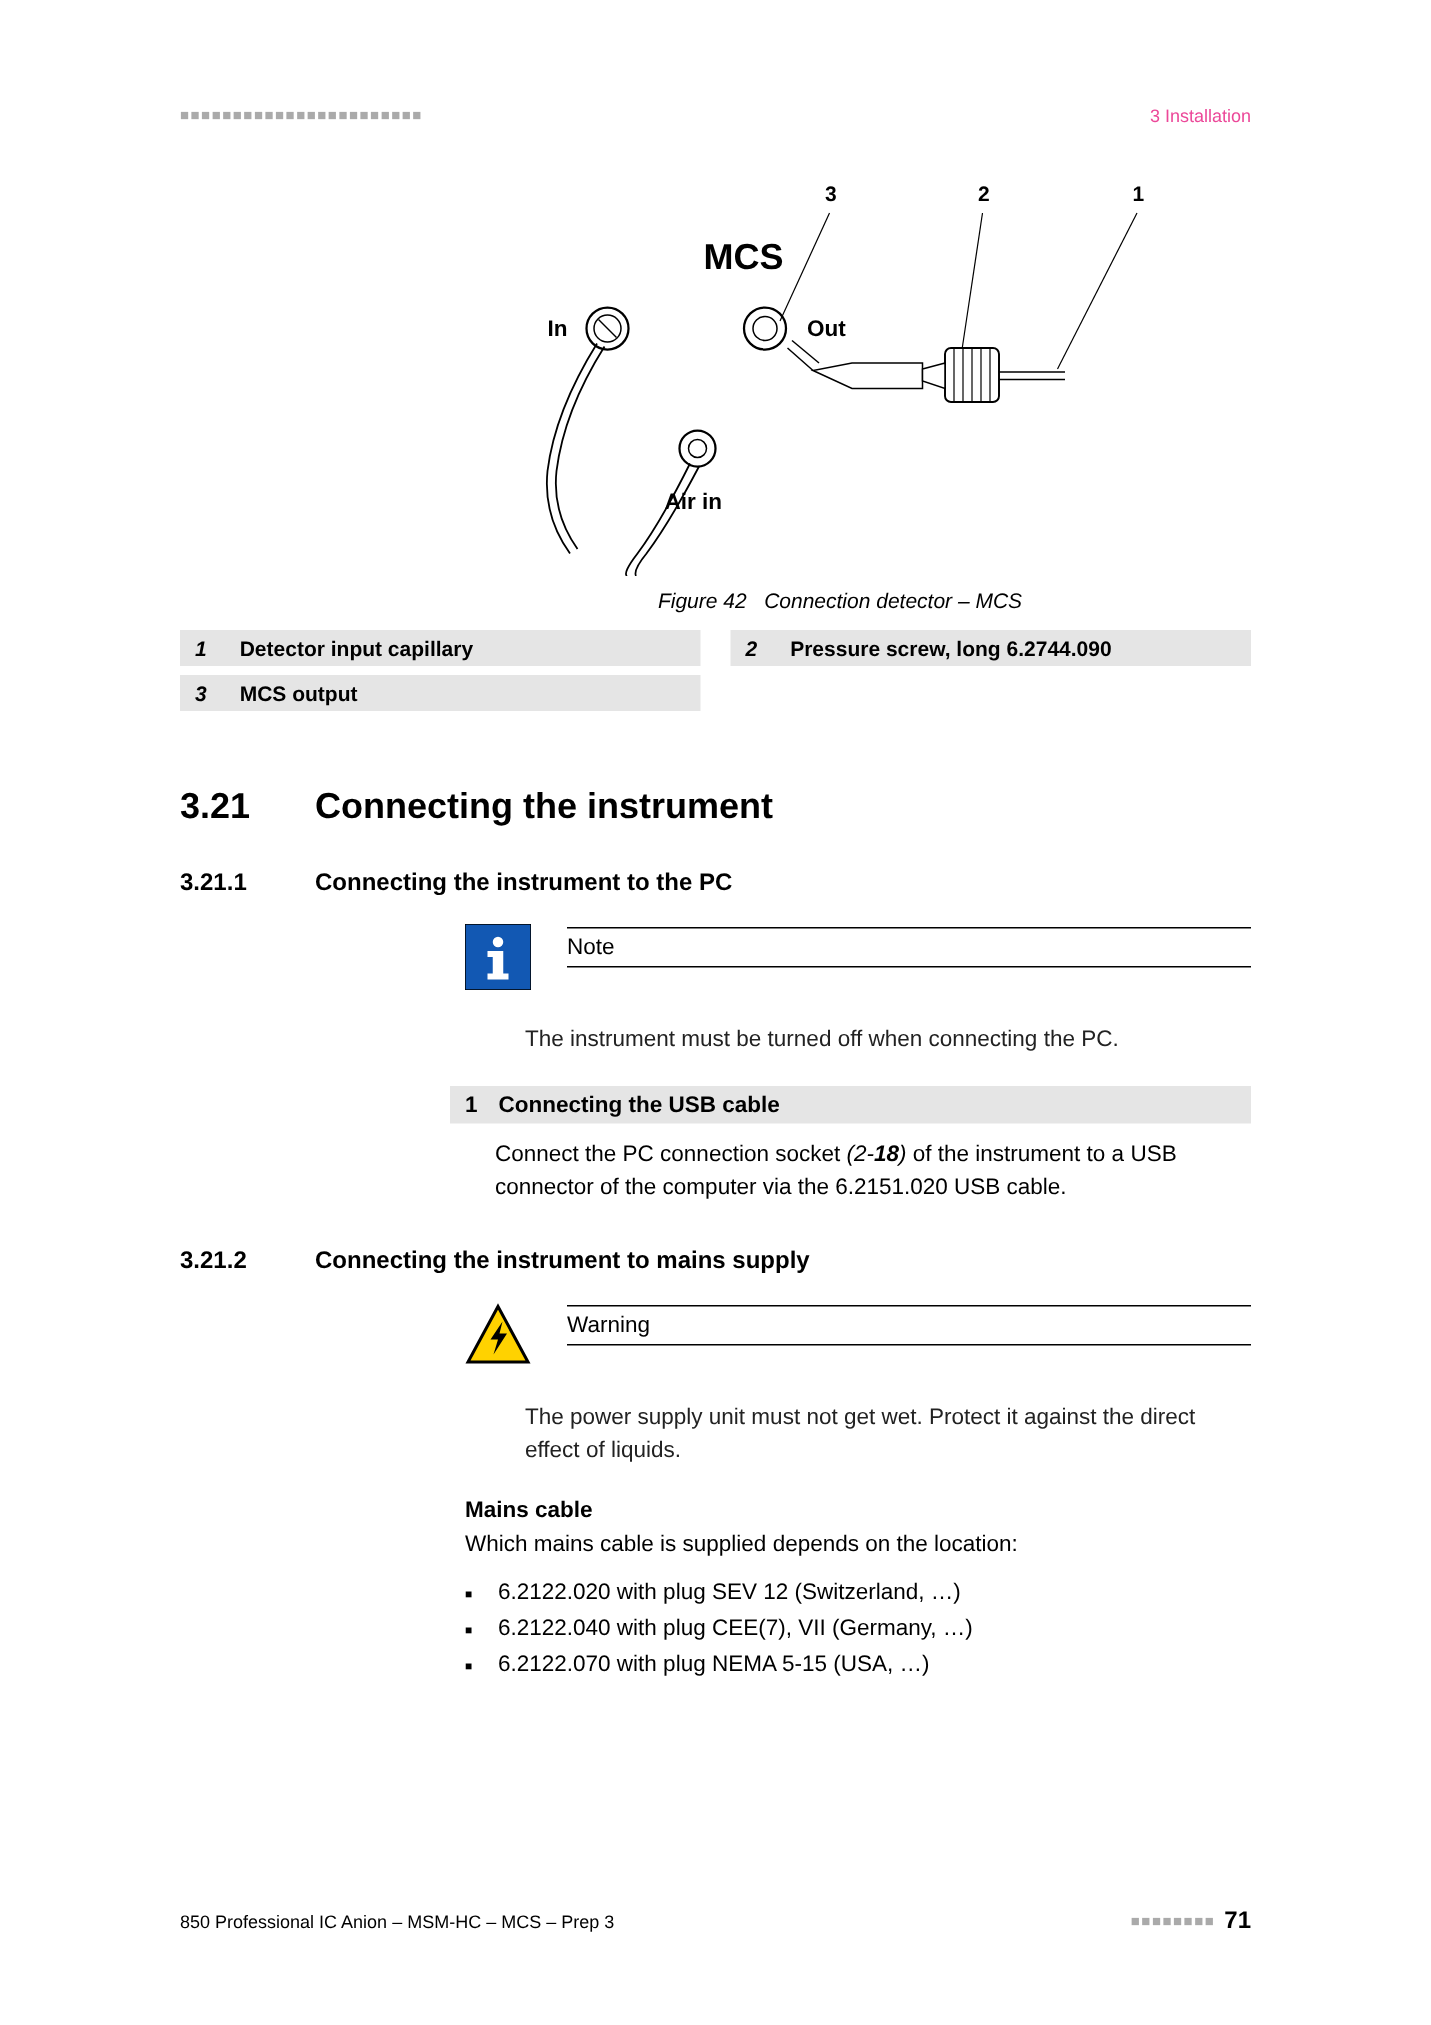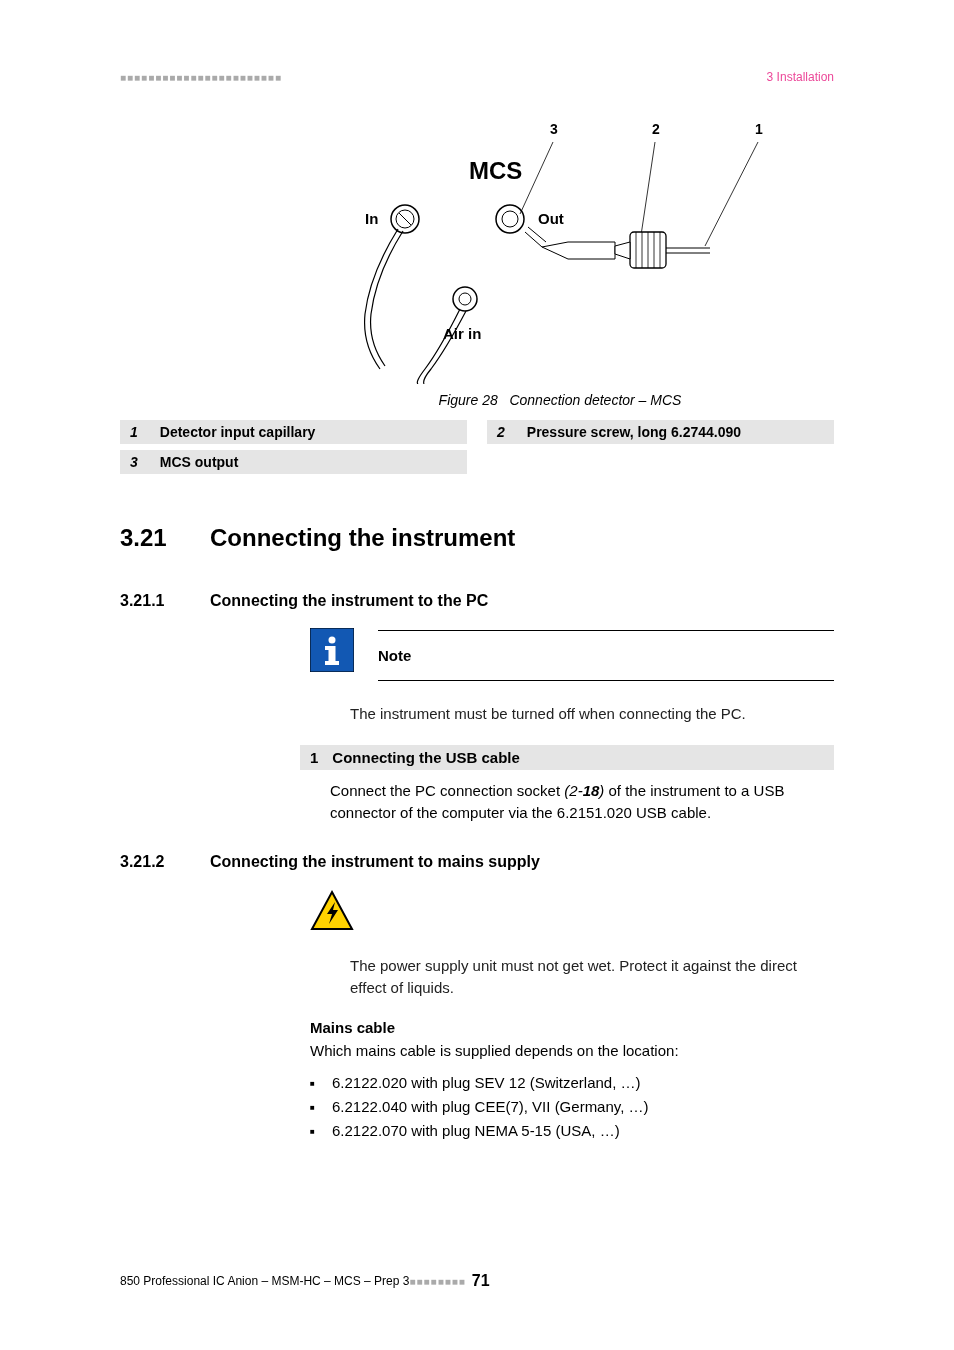--- a/index.html
+++ b/index.html
@@ -51,21 +51,21 @@
     font-size: 14px;
   }
   .legend-item.empty { background: transparent; }
   .legend-num {
     font-weight: 900;
     font-style: italic;
     margin-right: 22px;
     font-size: 14px;
   }
   .legend-text { font-weight: 700; }
-  .h2-row { display: flex; align-items: flex-start; margin-bottom: 40px; }
+  .h2-row { display: flex; align-items: flex-start; margin-bottom: 28px; }
   .h2-num { font-size: 24px; font-weight: 900; width: 90px; }
   .h2-text { font-size: 24px; font-weight: 900; }
   .h3-row { display: flex; align-items: flex-end; margin-bottom: 18px; }
   .h3-num { font-size: 16px; font-weight: 700; width: 90px; }
   .h3-text { font-size: 16px; font-weight: 700; }
   .note-block, .warn-block {
     margin-left: 190px;
     margin-bottom: 20px;
   }
   .note-head, .warn-head {
@@ -76,25 +76,25 @@
     width: 44px; height: 44px;
     flex-shrink: 0;
     margin-right: 24px;
   }
   .note-icon-svg, .warn-icon-svg { width: 44px; height: 44px; }
   .note-label-wrap, .warn-label-wrap {
     flex: 1;
     padding-top: 2px;
   }
   .note-label, .warn-label {
-    font-weight: 700;
+    font-weight: 400;
     font-size: 15px;
     border-top: 1px solid #000;
     border-bottom: 1px solid #000;
-    padding: 16px 0;
+    padding: 4px 0;
   }
   .note-body, .warn-body {
     margin-top: 22px;
     font-size: 15px;
     color: #222;
     line-height: 1.45;
     margin-left: 40px;
   }
   .step-block {
     margin-left: 180px;
@@ -134,20 +134,21 @@
     font-size: 8px;
     top: 7px;
     color: #000;
   }
   .footer {
     position: absolute;
     bottom: 60px;
     left: 120px;
     right: 120px;
     display: flex;
+    justify-content: space-between;
     align-items: center;
     font-size: 12px;
   }
   .footer-squares { color: #aaa; letter-spacing: 1px; font-size: 10px; margin-right: 6px; }
   .footer-page { font-weight: 900; font-size: 16px; }
   .footer-right { display: flex; align-items: center; }
 </style>
 </head>
 <body>
 
@@ -199,21 +200,21 @@
 
       <circle cx="155" cy="185" r="12" fill="none" stroke="#000" stroke-width="1.5"></circle>
       <circle cx="155" cy="185" r="6" fill="none" stroke="#000" stroke-width="1"></circle>
       <text x="133" y="225" font-size="15" font-weight="900">Air in</text>
       <path d="M 150 195 Q 130 235 115 255 Q 105 268 108 270" fill="none" stroke="#000" stroke-width="1.2"></path>
       <path d="M 156 197 Q 136 235 121 255 Q 112 266 114 270" fill="none" stroke="#000" stroke-width="1.2"></path>
     </svg>
   </div>
 
   <div class="figure-caption">
-    <span>Figure 28</span>&nbsp;&nbsp;&nbsp;<span>Connection detector – MCS</span>
+    <span>Figure 42</span>&nbsp;&nbsp;&nbsp;<span>Connection detector – MCS</span>
   </div>
 
   <div class="legend">
     <div class="legend-item">
       <span class="legend-num">1</span>
       <span class="legend-text">Detector input capillary</span>
     </div>
     <div class="legend-item">
       <span class="legend-num">2</span>
       <span class="legend-text">Pressure screw, long 6.2744.090</span>
@@ -269,20 +270,23 @@
   </div>
 
   <div class="warn-block">
     <div class="warn-head">
       <div class="warn-icon">
         <svg class="warn-icon-svg" viewBox="0 0 44 44">
           <polygon points="22,3 42,40 2,40" fill="#ffd200" stroke="#000" stroke-width="2"></polygon>
           <path d="M 25 13 L 17 25 L 22 25 L 19 35 L 28 21 L 23 21 Z" fill="#000"></path>
         </svg>
       </div>
+      <div class="warn-label-wrap">
+        <div class="warn-label">Warning</div>
+      </div>
     </div>
     <div class="warn-body">The power supply unit must not get wet. Protect it against the direct effect of liquids.</div>
   </div>
 
   <div class="mains-block">
     <div class="mains-title">Mains cable</div>
     <div class="mains-intro">Which mains cable is supplied depends on the location:</div>
     <ul class="mains-list">
       <li>6.2122.020 with plug SEV 12 (Switzerland, …)</li>
       <li>6.2122.040 with plug CEE(7), VII (Germany, …)</li>

